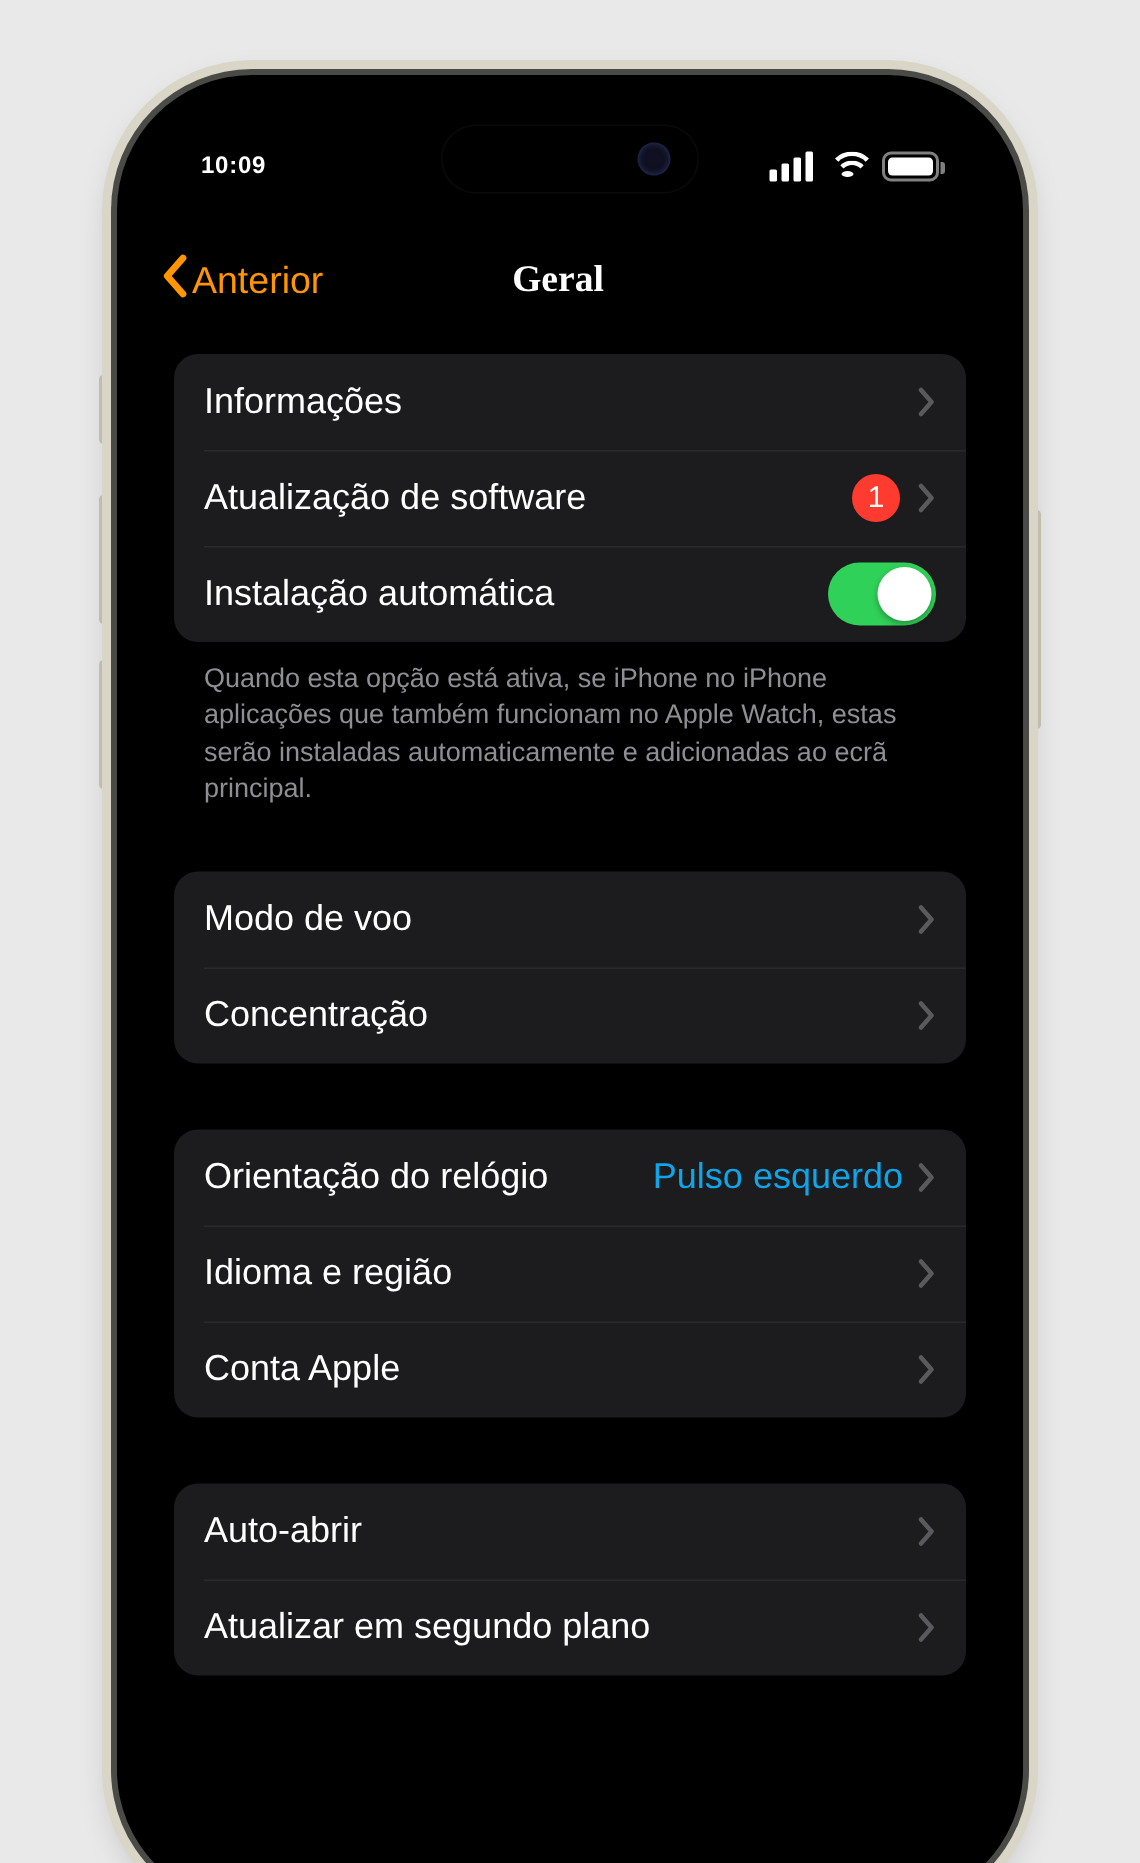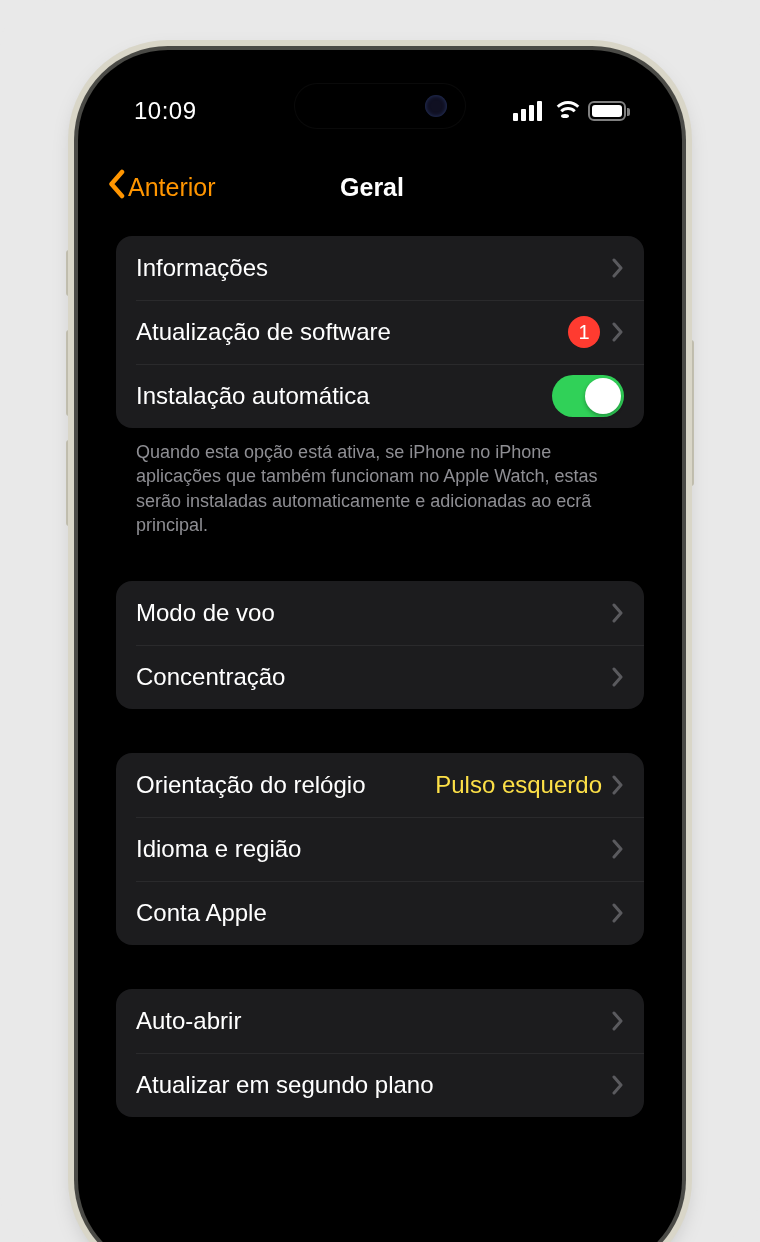--- a/index.html
+++ b/index.html
@@ -35,50 +35,50 @@
   
   .island {
     position: absolute; top: 20px; left: 50%; transform: translateX(-50%);
     width: 170px; height: 44px; background: #000; border-radius: 30px;
     box-shadow: 0 0 0 1px #0a0a0a;
   }
   .island .cam { position: absolute; right: 18px; top: 11px; width: 22px; height: 22px; background: #101022; border-radius: 50%; box-shadow: inset 0 0 4px #2a3a6a; }
 
   
   .status { position: absolute; top: 0; left: 0; right: 0; height: 80px; display: flex; align-items: center; justify-content: space-between; padding: 0 42px; }
-  .status .time { font-size: 24px; font-weight: 400; letter-spacing: 0.5px; margin-top: 14px; }
+  .status .time { font-size: 16px; font-weight: 700; letter-spacing: 0.5px; margin-top: 14px; }
   .status .right { display: flex; align-items: center; gap: 10px; margin-top: 14px; }
   .sig { display: flex; align-items: flex-end; gap: 3px; }
   .sig i { width: 5px; background: #fff; border-radius: 1px; display: block; }
   .sig i:nth-child(1){height:8px}.sig i:nth-child(2){height:12px}.sig i:nth-child(3){height:16px}.sig i:nth-child(4){height:20px}
   .wifi { width: 26px; height: 20px; position: relative; }
   .wifi::before, .wifi::after, .wifi span {
     content:""; position:absolute; border: 3px solid #fff; border-bottom: none; border-left-color: transparent; border-right-color: transparent; border-radius: 50% 50% 0 0 / 100% 100% 0 0;
   }
   .wifi span { width: 8px; height: 4px; left: 9px; top: 13px; border-width: 3px; border-radius:50%; background:#fff; border:none;}
   .wifi::before { width: 26px; height: 13px; left: 0; top: 0; }
   .wifi::after { width: 16px; height: 8px; left: 5px; top: 6px; }
   .batt { width: 38px; height: 20px; border: 2px solid rgba(255,255,255,0.5); border-radius: 6px; position: relative; }
   .batt::after { content:""; position:absolute; right:-6px; top:5px; width:3px; height:8px; background:rgba(255,255,255,0.5); border-radius:0 2px 2px 0;}
   .batt i { position:absolute; inset:2px; background:#fff; border-radius:3px;}
 
   
   .nav { position: absolute; top: 96px; left: 0; right: 16px; height: 54px; display:flex; align-items:center; }
   .back { position:absolute; left: 14px; display:flex; align-items:center; gap: 2px; color:#ff9500; font-size: 25px; }
   .back svg { width: 20px; height: 30px; }
-  .title { margin: 0 auto; font-size: 25px; font-weight: 600; }
+  .title { margin: 0 auto; font-size: 25px; font-weight: 600; font-family: Liberation Serif, serif; }
 
   
   .content { position:absolute; top: 160px; left: 0; right: 0; bottom: 0; overflow: hidden; padding: 0 24px; }
   .group { background: #1c1c1e; border-radius: 16px; overflow: hidden; margin-top: 44px; }
   .group:first-child { margin-top: 12px; }
   .row { display:flex; align-items:center; min-height: 64px; padding: 0 20px; position:relative; }
   .row + .row::before { content:""; position:absolute; left:20px; right:0; top:0; height:1px; background:#2a2a2c; }
   .row-label { font-size: 24px; color: #fff; flex: 1 1 auto; }
-  .row-value { font-size: 24px; color: #fde047; margin-right: 10px; white-space: nowrap; }
+  .row-value { font-size: 24px; color: #0ea5e9; margin-right: 10px; white-space: nowrap; }
   .chev { flex: 0 0 auto; color: #5a5a5e; }
   .chev svg { width: 12px; height: 20px; display:block; }
   .badge { min-width: 32px; height: 32px; border-radius: 16px; background:#ff3b30; color:#fff; display:flex; align-items:center; justify-content:center; font-size:20px; font-weight:500; margin-right: 12px; padding: 0 8px;}
   .toggle { width: 72px; height: 42px; border-radius: 21px; background:#30d158; position:relative; flex:0 0 auto;}
   .toggle .knob { position:absolute; right:3px; top:3px; width:36px; height:36px; background:#fff; border-radius:50%; box-shadow:0 2px 4px rgba(0,0,0,0.3);}
   .footer { color:#8e8e93; font-size: 18px; line-height: 1.35; padding: 12px 20px 0; }
 </style>
 </head>
 <body>
 

